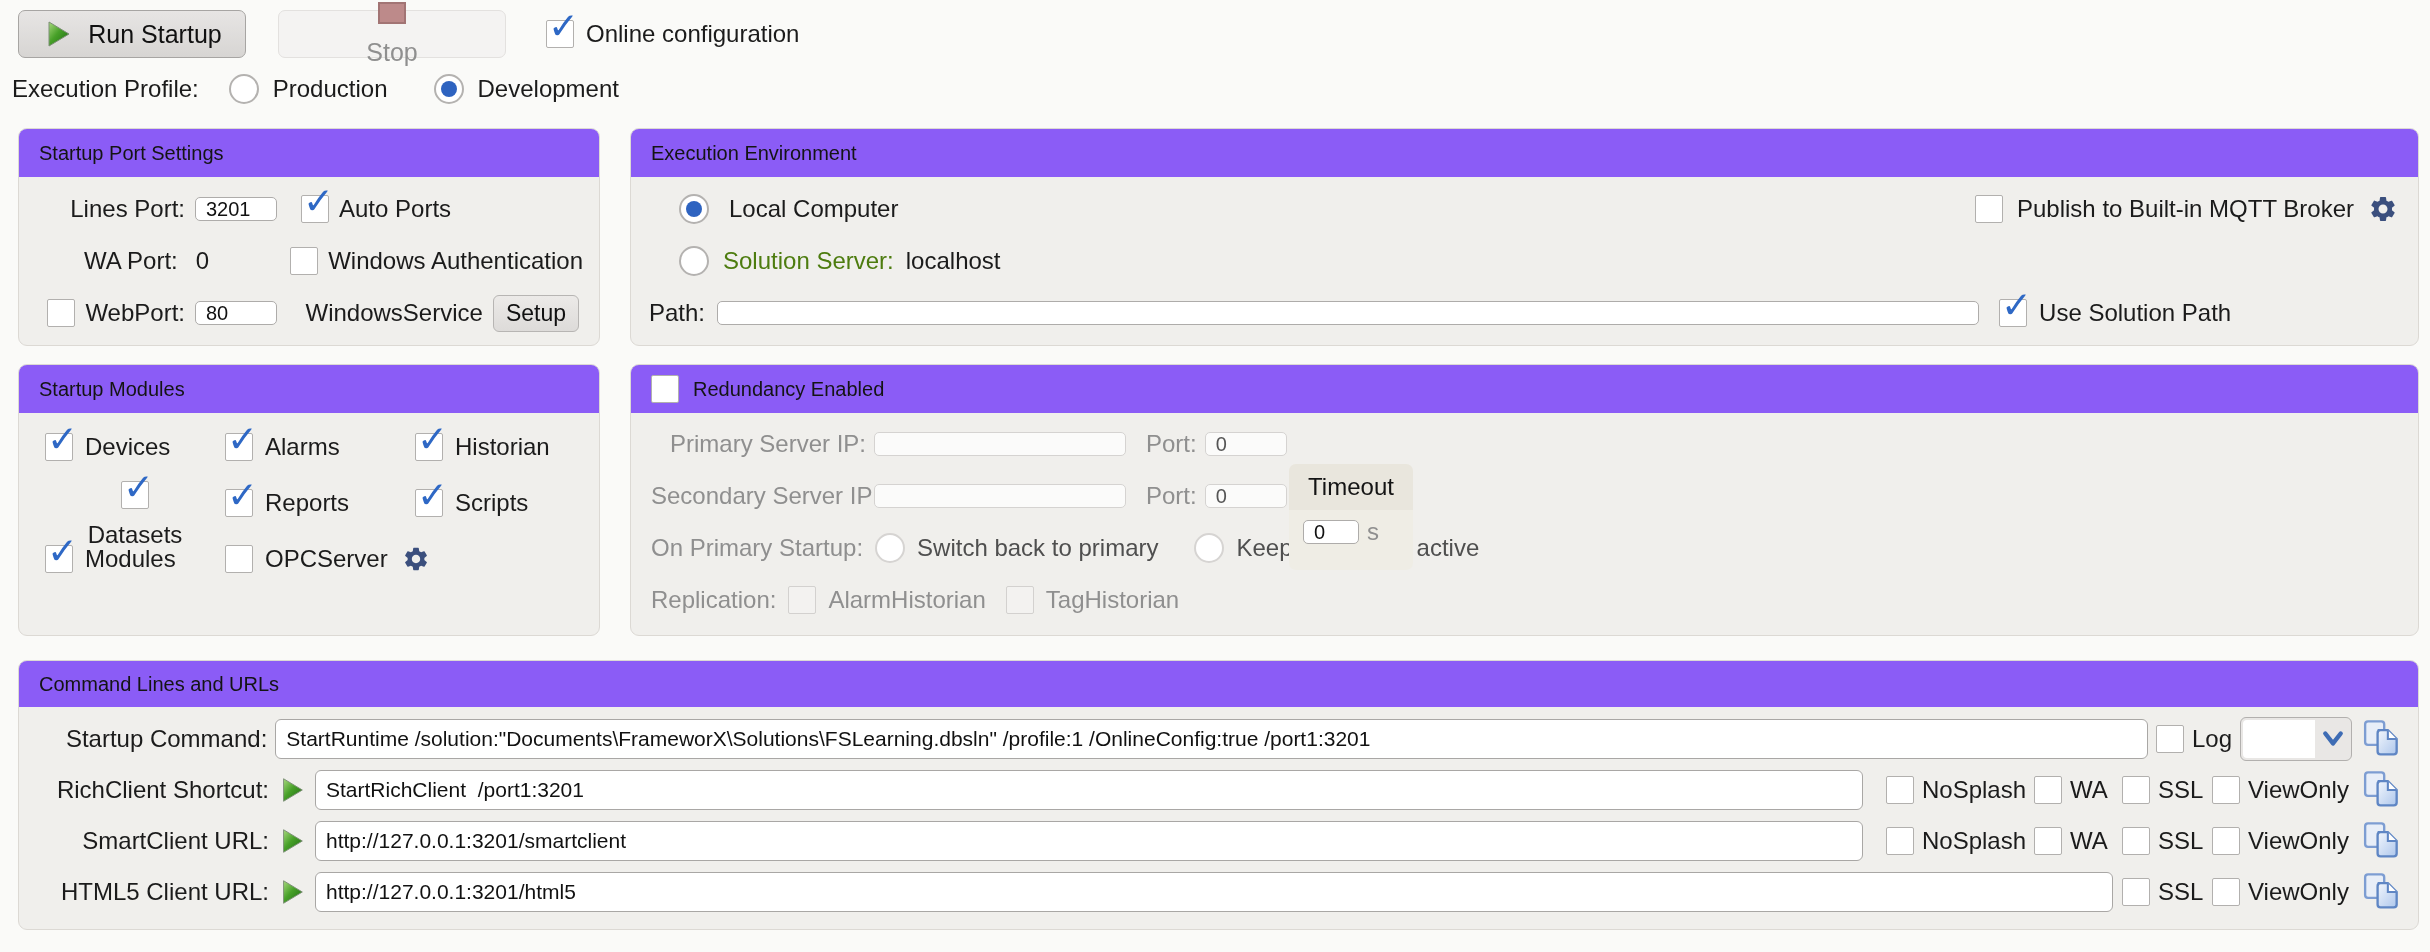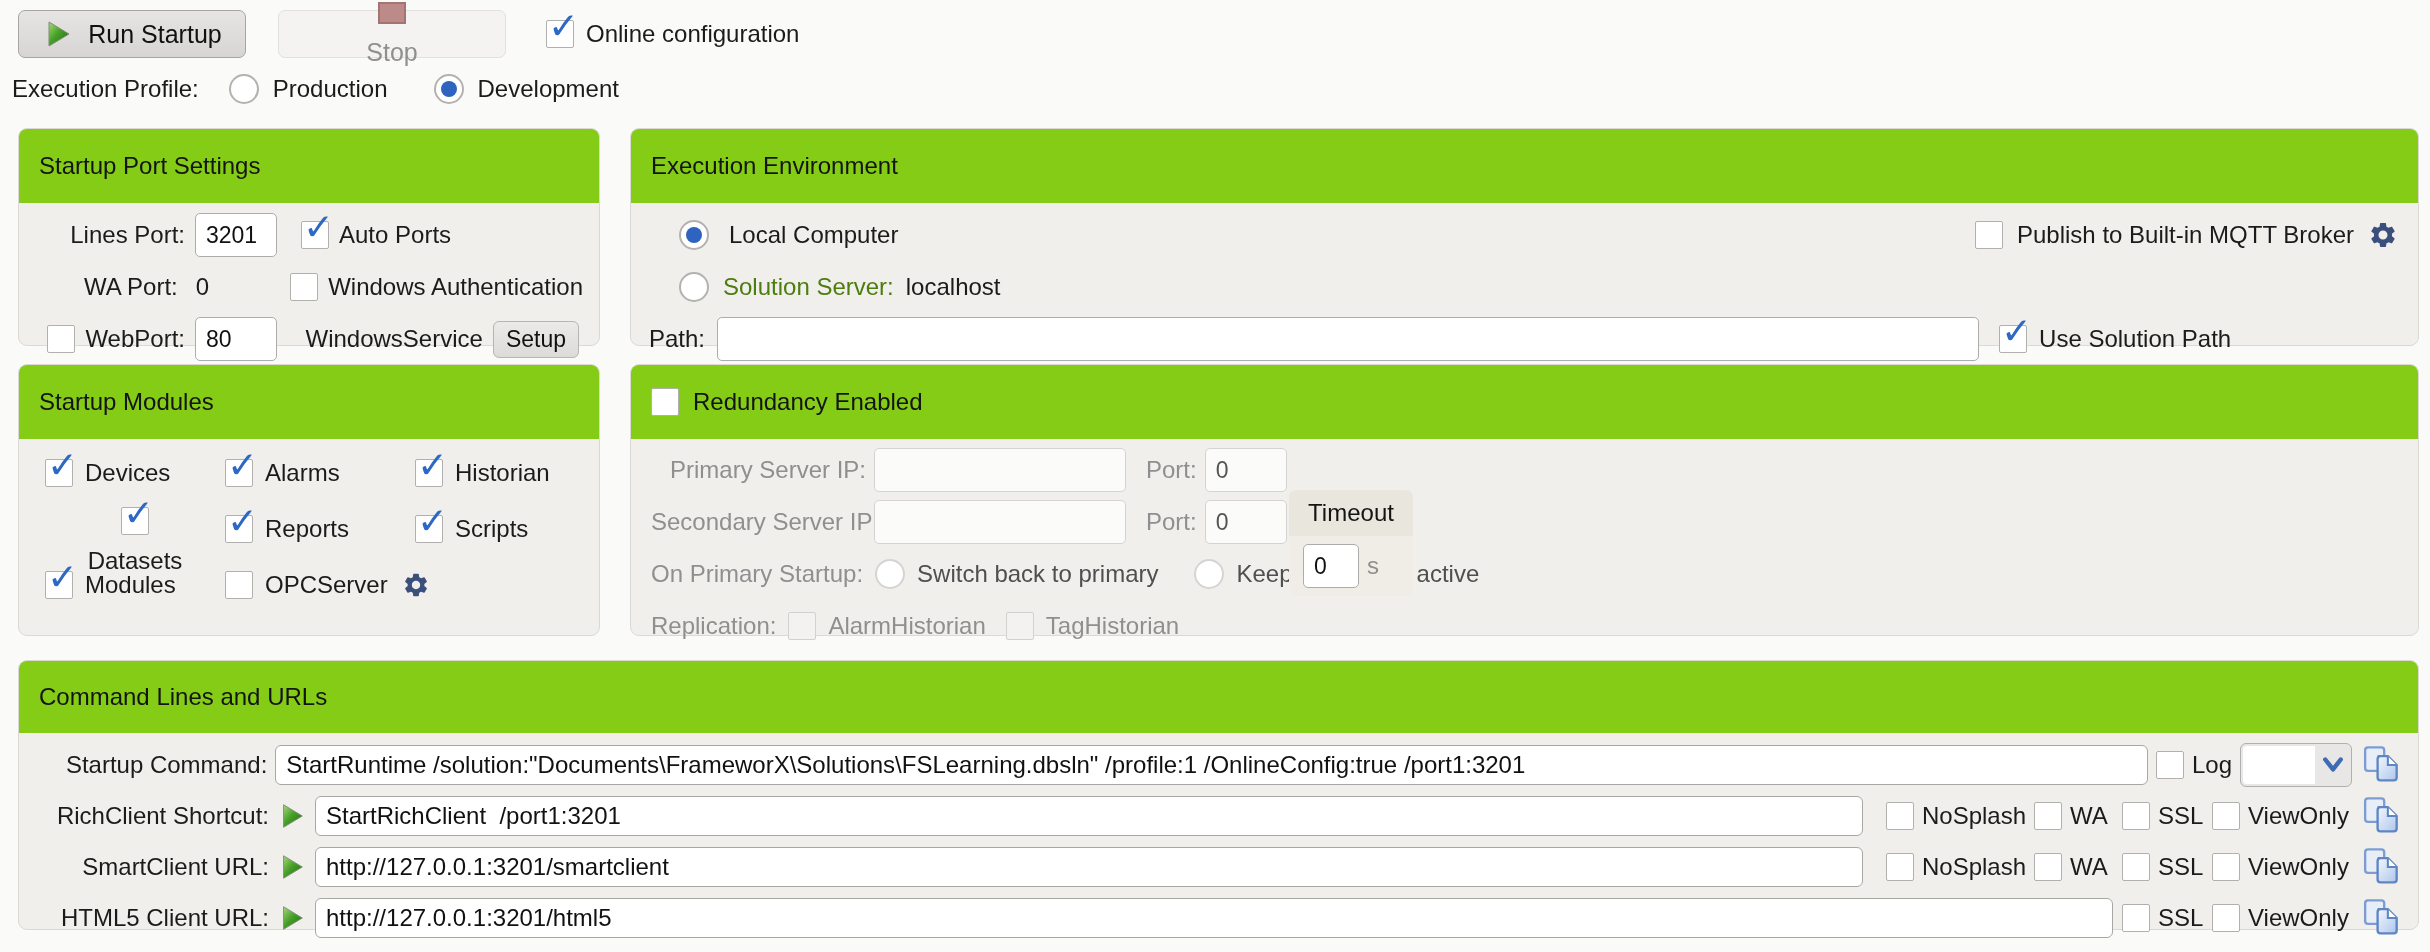--- a/index.html
+++ b/index.html
@@ -24,39 +24,39 @@
   .cb.disabled{border-color:#d3d1cf;background:#f3f2f0;}
 
   
   .radio{position:relative;display:inline-block;width:26px;height:26px;border-radius:50%;
       background:#fff;border:2px solid #b4b2b0;flex:0 0 auto;}
   .radio.selected::after{content:"";position:absolute;left:5px;top:5px;width:16px;height:16px;
       border-radius:50%;background:#2e63c0;}
   .radio.disabled{border-color:#d6d4d2;}
 
   
-  input.txt{background:#fff;border:1px solid #aeacaa;border-radius:5px;height:44px;
-      font-size:23px;padding:0 10px;font-family:inherit;color:#111;box-sizing:border-box;}
-  input.cmd{font-size:24px;height:40px;border-radius:6px;border:1px solid #a9a7a5;}
+  input.txt{background:#fff;border:1px solid #aeacaa;border-radius:5px;height:24px;
+      font-size:20px;padding:0 10px;font-family:inherit;color:#111;box-sizing:border-box;}
+  input.cmd{font-size:21px;height:40px;border-radius:6px;border:1px solid #a9a7a5;}
   input.dis{background:#fbfbfa;border-color:#d5d3d1;color:#555;}
 
   
   .btn{display:flex;align-items:center;justify-content:center;gap:14px;border-radius:7px;
       font-size:25px;box-sizing:border-box;cursor:pointer;}
   .btn-run{width:228px;height:48px;background:linear-gradient(#e7e5e4,#d7d5d3);
       border:1px solid #a7a5a3;color:#111;}
   .btn-stop{width:228px;height:48px;background:#f4f3f2;border:1px solid #e3e1df;color:#8f8f8f;flex-direction:column;}
   .btn-setup{background:linear-gradient(#eceae8,#ddDBd9);border:1px solid #b7b5b3;border-radius:6px;
       font-size:23px;padding:4px 12px;color:#111;}
   .stop-square{width:28px;height:22px;background:#bd8a8a;border:2px solid #a27474;box-sizing:border-box;}
 
   
   .panel{position:absolute;background:#f0efec;border:1px solid #dcd9d4;border-radius:9px;overflow:visible;}
-  .panel-header{background:#84cc16;height:48px;display:flex;align-items:center;gap:14px;
-      padding:13px 20px;font-size:24px;color:#141414;border-radius:8px 8px 0 0;white-space:nowrap;}
+  .panel-header{background:#8b5cf6;height:48px;display:flex;align-items:center;gap:14px;
+      padding:0 20px;font-size:20px;color:#141414;border-radius:8px 8px 0 0;white-space:nowrap;}
   .panel-body{display:flex;flex-direction:column;}
 
   
   .dropdown{width:112px;height:44px;border:1px solid #b2b0ae;border-radius:6px;
       background:#e9e7e5;display:flex;align-items:stretch;box-sizing:border-box;cursor:pointer;}
   .dropdown .field{flex:1;background:#fff;margin:2px 0 2px 2px;border-radius:4px 0 0 4px;}
   .dropdown .chev{width:36px;display:flex;align-items:center;justify-content:center;}
 
   .icon{flex:0 0 auto;display:inline-flex;}
   .timeoutbox{position:absolute;left:658px;top:51px;width:124px;height:106px;background:#efede5;

